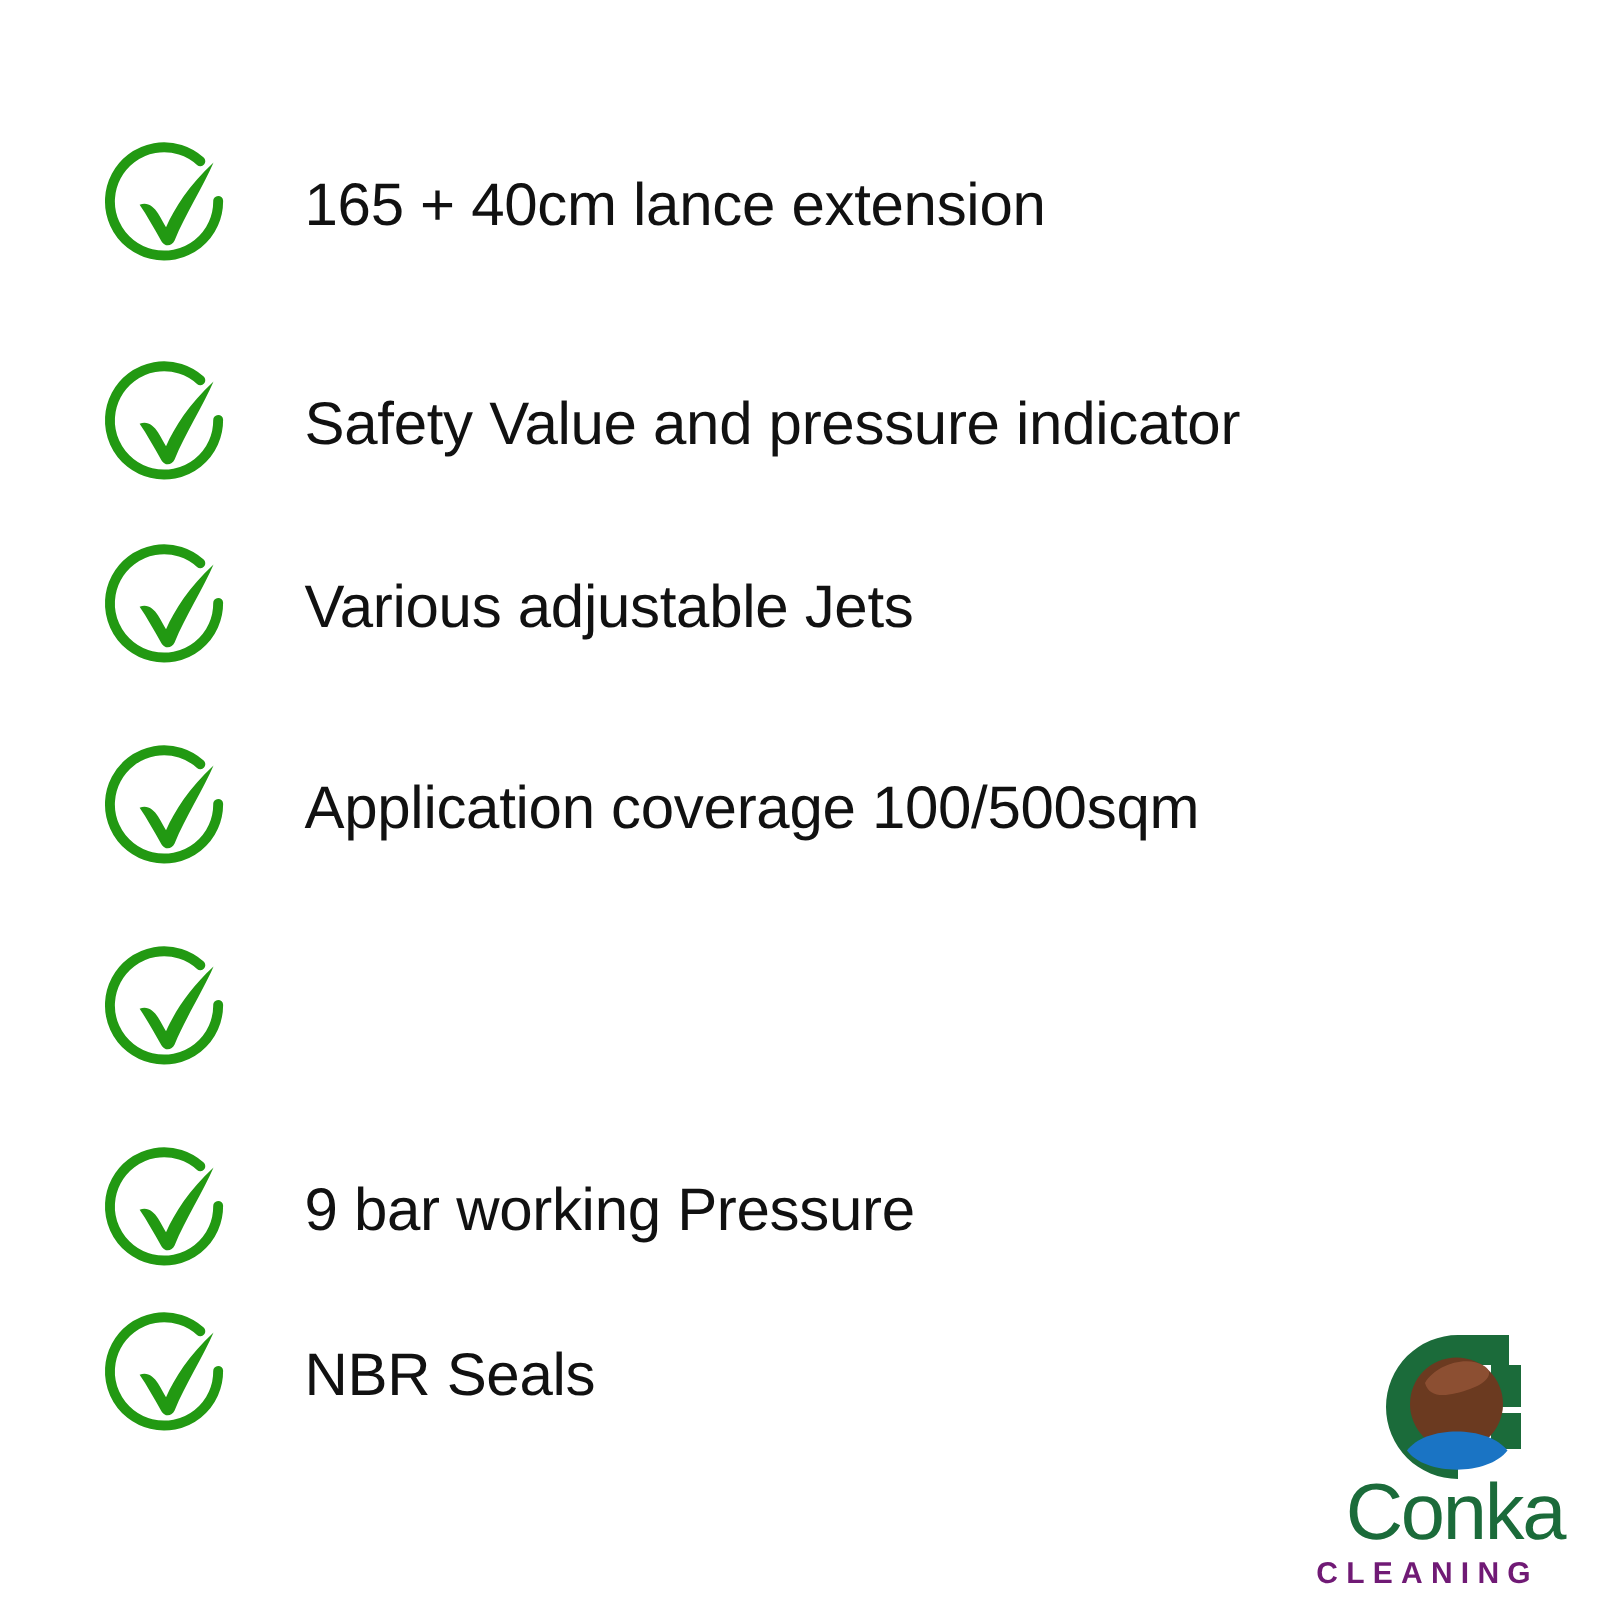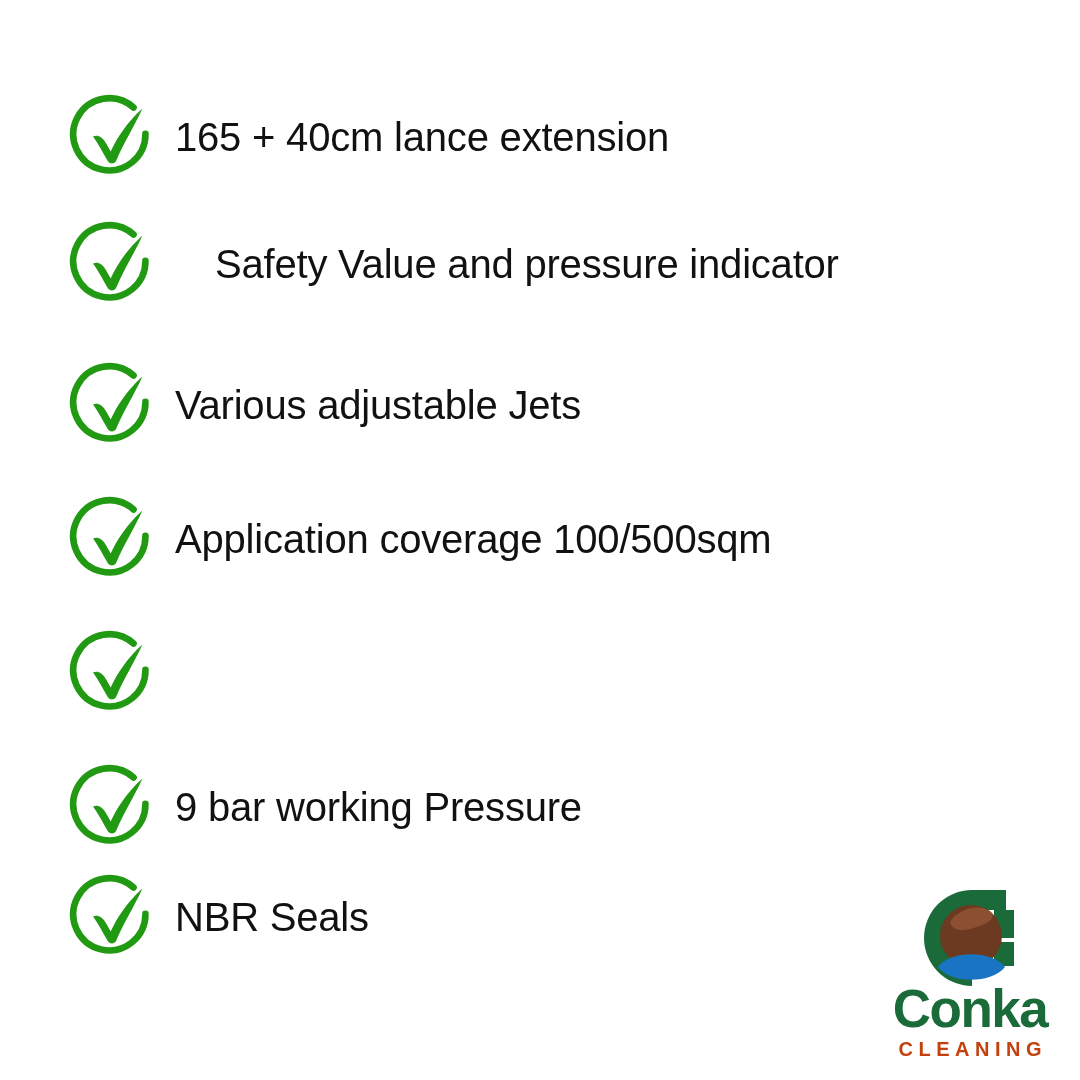--- a/index.html
+++ b/index.html
@@ -37,21 +37,21 @@
   }
 
   .check-icon {
     width: 88px;
     height: 88px;
     flex: 0 0 88px;
     display: block;
   }
 
   .feature-text {
-    margin-left: 19px;
+    margin-left: 47px;
     font-family: "Liberation Sans", sans-serif;
     font-size: 40px;
     font-weight: 400;
     letter-spacing: -0.2px;
     color: #111111;
     white-space: nowrap;
     line-height: 1;
   }
 
   
@@ -72,38 +72,37 @@
   }
 
   .logo-wordmark {
     position: absolute;
     left: 0;
     top: 96px;
     width: 196px;
     text-align: center;
     font-family: "Liberation Sans", sans-serif;
     font-size: 53px;
-    font-weight: bold;
+    font-weight: normal;
     letter-spacing: -1.5px;
     color: #1B6B3A;
     line-height: 1;
   }
 
   .logo-tagline {
     position: absolute;
     left: 0;
     top: 1040px;
     width: 196px;
-    text-align: center;
     font-family: "Liberation Sans", sans-serif;
     font-size: 20px;
     font-weight: bold;
     letter-spacing: 5.5px;
     text-indent: 5.5px;
-    color: #c2410c;
+    color: #701a75;
     line-height: 1;
   }
   .logo-tagline-wrap {
     position: absolute;
     left: 872px;
     top: 1039px;
     width: 196px;
   }
   .logo-tagline-wrap .logo-tagline {
     position: static;
@@ -119,21 +118,21 @@
   <div class="feature-list">
 
     <div class="feature-row" style="top:92px;">
       <svg class="check-icon" viewBox="0 0 100 100">
         <path d="M74.5 16.5 A41 41 0 1 0 88 46.5" fill="none" stroke="#229912" stroke-width="7.5" stroke-linecap="round"></path>
         <path d="M28.5 49.5 C34 47 39 50.5 42.5 56 C45 60 46.5 63 48.5 66.5 C55 52 66 34.5 84.5 17.5 C77.5 34 63 57 55 76.5 C53 81 47.5 81.5 45 77 C39.5 67.5 34 57.5 28.5 49.5 Z" fill="#229912"></path>
       </svg>
       <div class="feature-text">165 + 40cm lance extension</div>
     </div>
 
-    <div class="feature-row" style="top:219px;gap:40px;">
+    <div class="feature-row" style="top:238px;">
       <svg class="check-icon" viewBox="0 0 100 100">
         <path d="M74.5 16.5 A41 41 0 1 0 88 46.5" fill="none" stroke="#229912" stroke-width="7.5" stroke-linecap="round"></path>
         <path d="M28.5 49.5 C34 47 39 50.5 42.5 56 C45 60 46.5 63 48.5 66.5 C55 52 66 34.5 84.5 17.5 C77.5 34 63 57 55 76.5 C53 81 47.5 81.5 45 77 C39.5 67.5 34 57.5 28.5 49.5 Z" fill="#229912"></path>
       </svg>
       <div class="feature-text">Safety Value and pressure indicator</div>
     </div>
 
     <div class="feature-row" style="top:360px;text-align:right;">
       <svg class="check-icon" viewBox="0 0 100 100">
         <path d="M74.5 16.5 A41 41 0 1 0 88 46.5" fill="none" stroke="#229912" stroke-width="7.5" stroke-linecap="round"></path>

